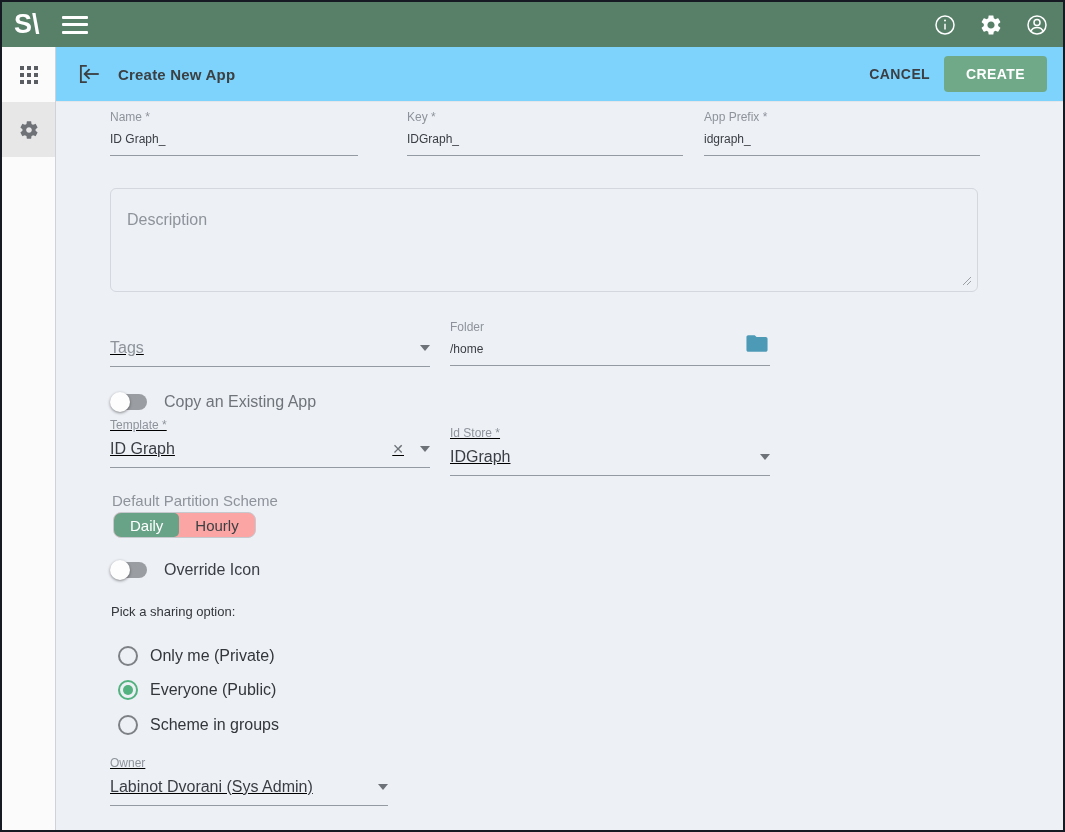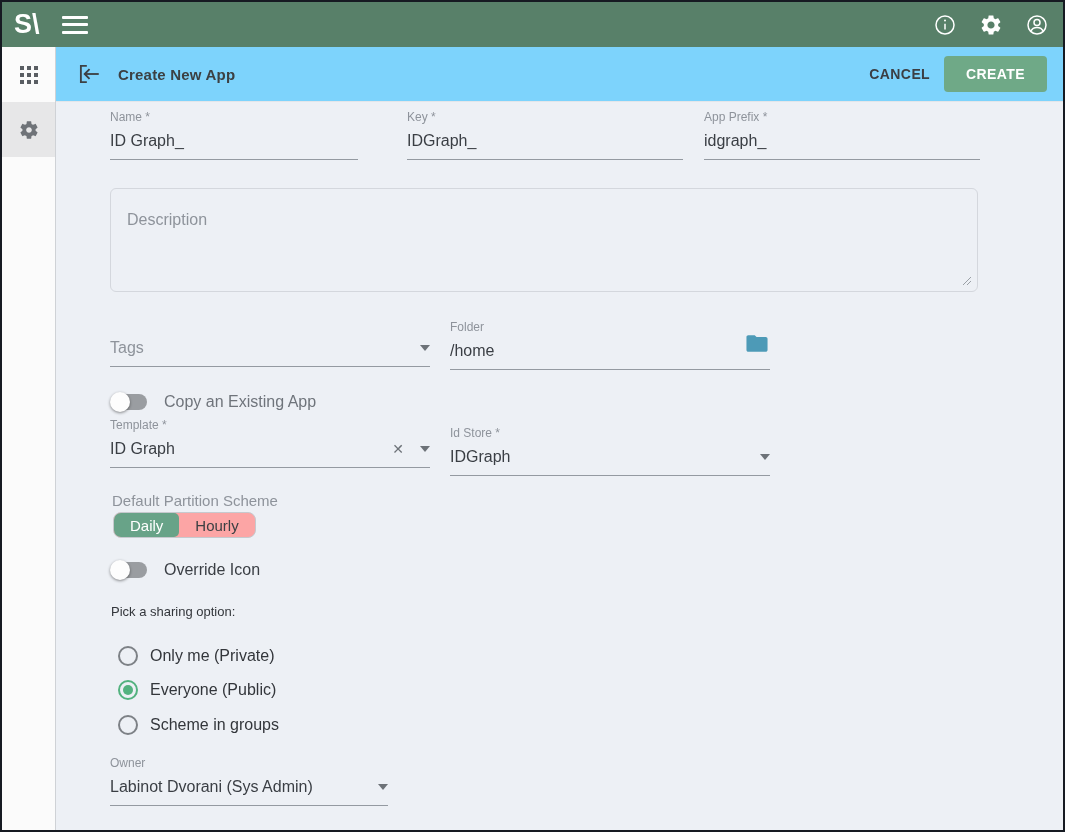--- a/index.html
+++ b/index.html
@@ -79,24 +79,24 @@
   }
 
   
   .content { flex: 1; position: relative; background: #edf0f5; }
 
   .field { position: absolute; }
   .field-label { font-size: 12px; color: #8e939b; margin-bottom: 5px; }
   .text-input {
     width: 100%; background: transparent; border: none;
     border-bottom: 1px solid #949aa1; outline: none;
-    font-size: 16px; color: #3a3e44; padding: 3px 0 9px 0;
+    font-size: 12px; color: #3a3e44; padding: 3px 0 9px 0;
     font-family: "Liberation Sans", sans-serif;
   }
-  .select-field { cursor: pointer; }
+  .select-field { cursor: pointer; text-decoration: underline; }
   .select-row {
     display: flex; align-items: center;
     border-bottom: 1px solid #949aa1; padding: 3px 0 9px 0;
   }
   .select-value { font-size: 16px; color: #3a3e44; flex: 1; }
   .select-value.placeholder { color: #8e939b; }
   .caret {
     width: 0; height: 0; margin-left: 8px;
     border-left: 5px solid transparent; border-right: 5px solid transparent;
     border-top: 6px solid #6d7278;

